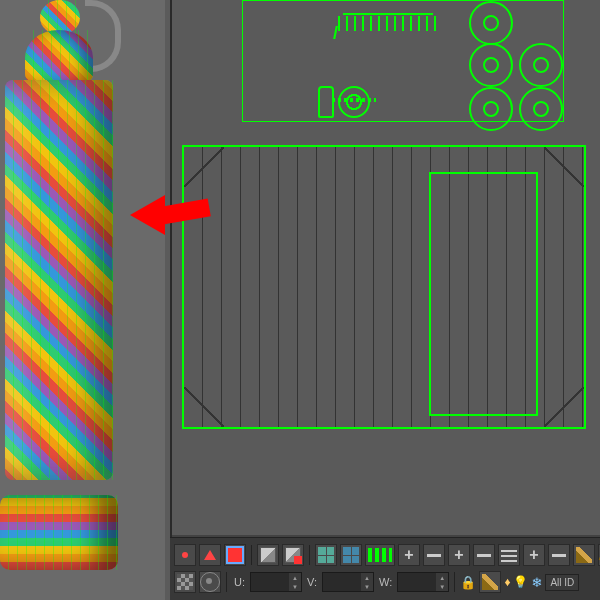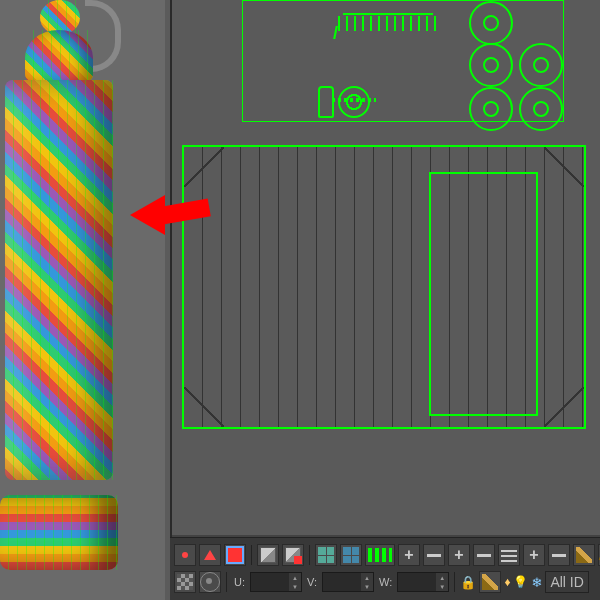--- a/index.html
+++ b/index.html
@@ -56,21 +56,21 @@
 .target{width:18px;height:18px;border:1px solid #888;border-radius:50%;position:relative}
 .target::after{content:"";position:absolute;left:5px;top:5px;width:6px;height:6px;background:#888;border-radius:50%}
 .spinner{width:50px;height:18px;background:#2a2a2a;border:1px solid #1a1a1a;display:flex;align-items:center}
 .spinner-arrows{width:12px;height:18px;background:#3a3a3a;display:flex;flex-direction:column}
 .spinner-arrows span{flex:1;display:flex;align-items:center;justify-content:center;font-size:6px;color:#999}
 .label{color:#bbb;font-size:11px;margin:0 2px}
 .lock{color:#e8c454;font-size:13px}
 .bulb{color:#fc6;font-size:12px}
 .lbulb{color:#9cf;font-size:12px}
 .snow{color:#8cf;font-size:13px}
-.allid{padding:2px 4px;background:#3a3a3a;border:1px solid #222;font-size:14px;color:#bbb}
+.allid{padding:2px 4px;background:#3a3a3a;border:1px solid #222;font-size:10px;color:#bbb}
 </style>
 </head>
 <body>
 
 <div class="viewport3d">
   <div class="bottle">
     <div class="bottle-top">
         <div class="green-overlay"></div>
       </div>
     <div class="handle"></div>

